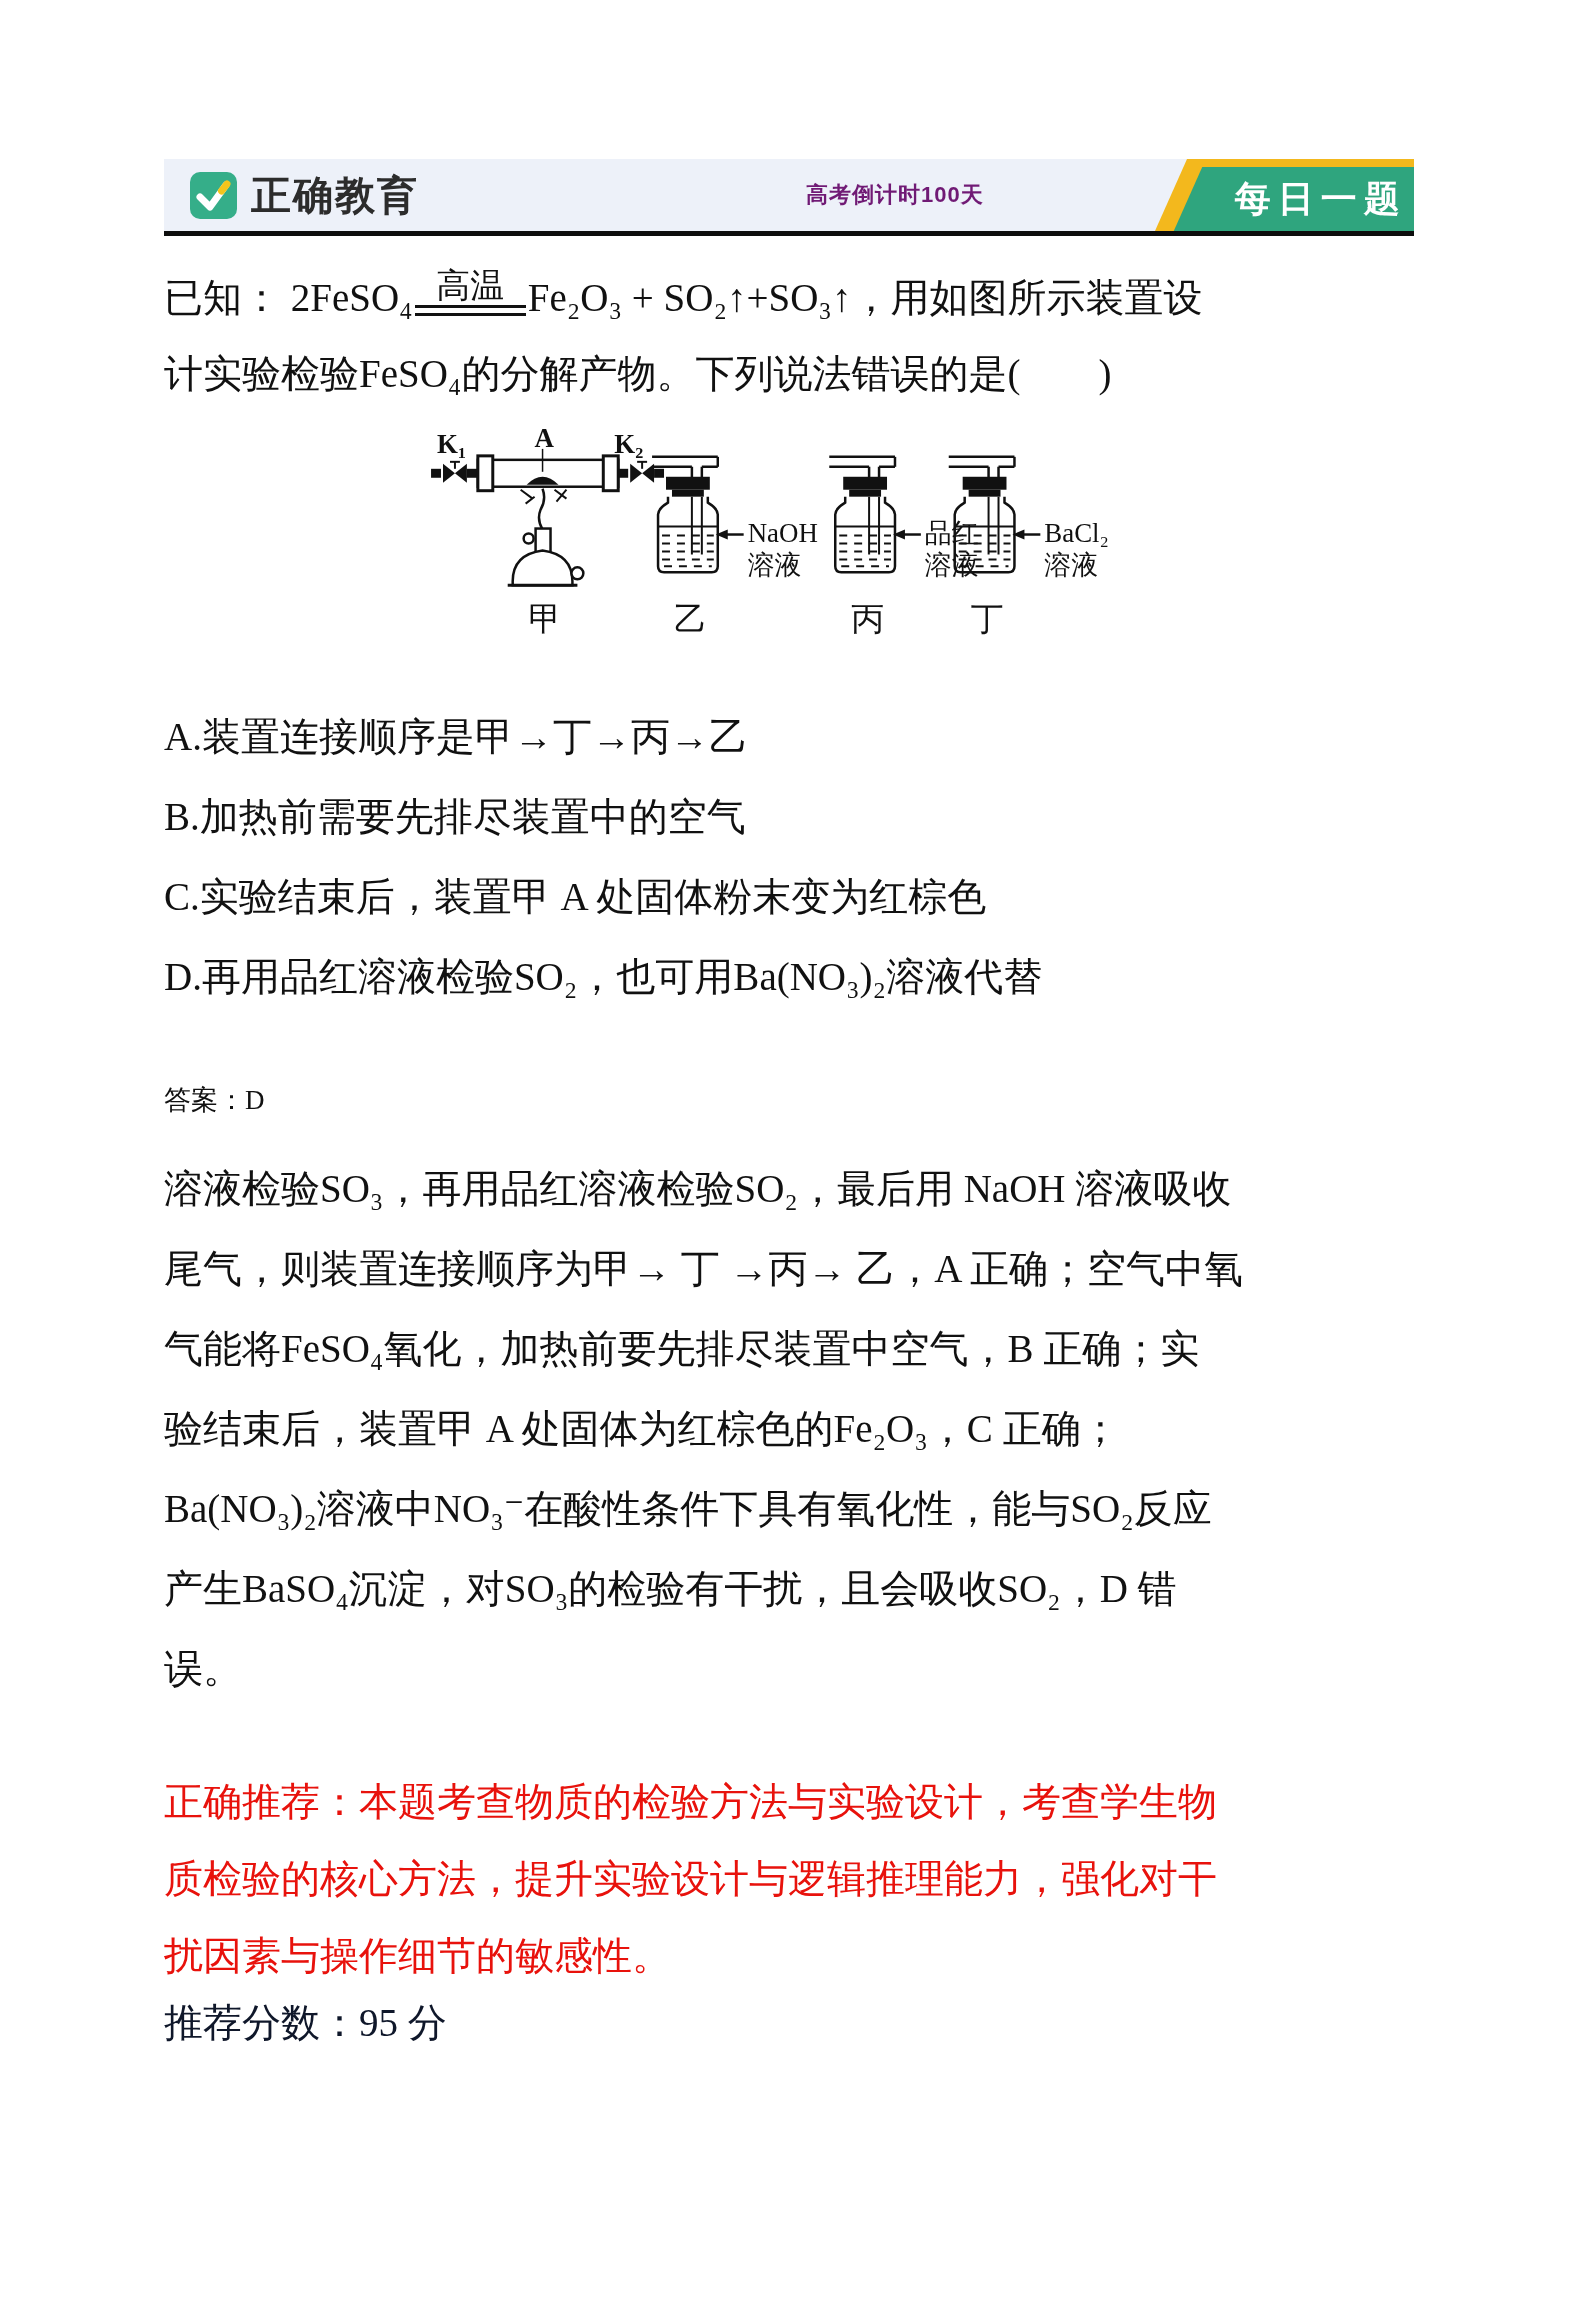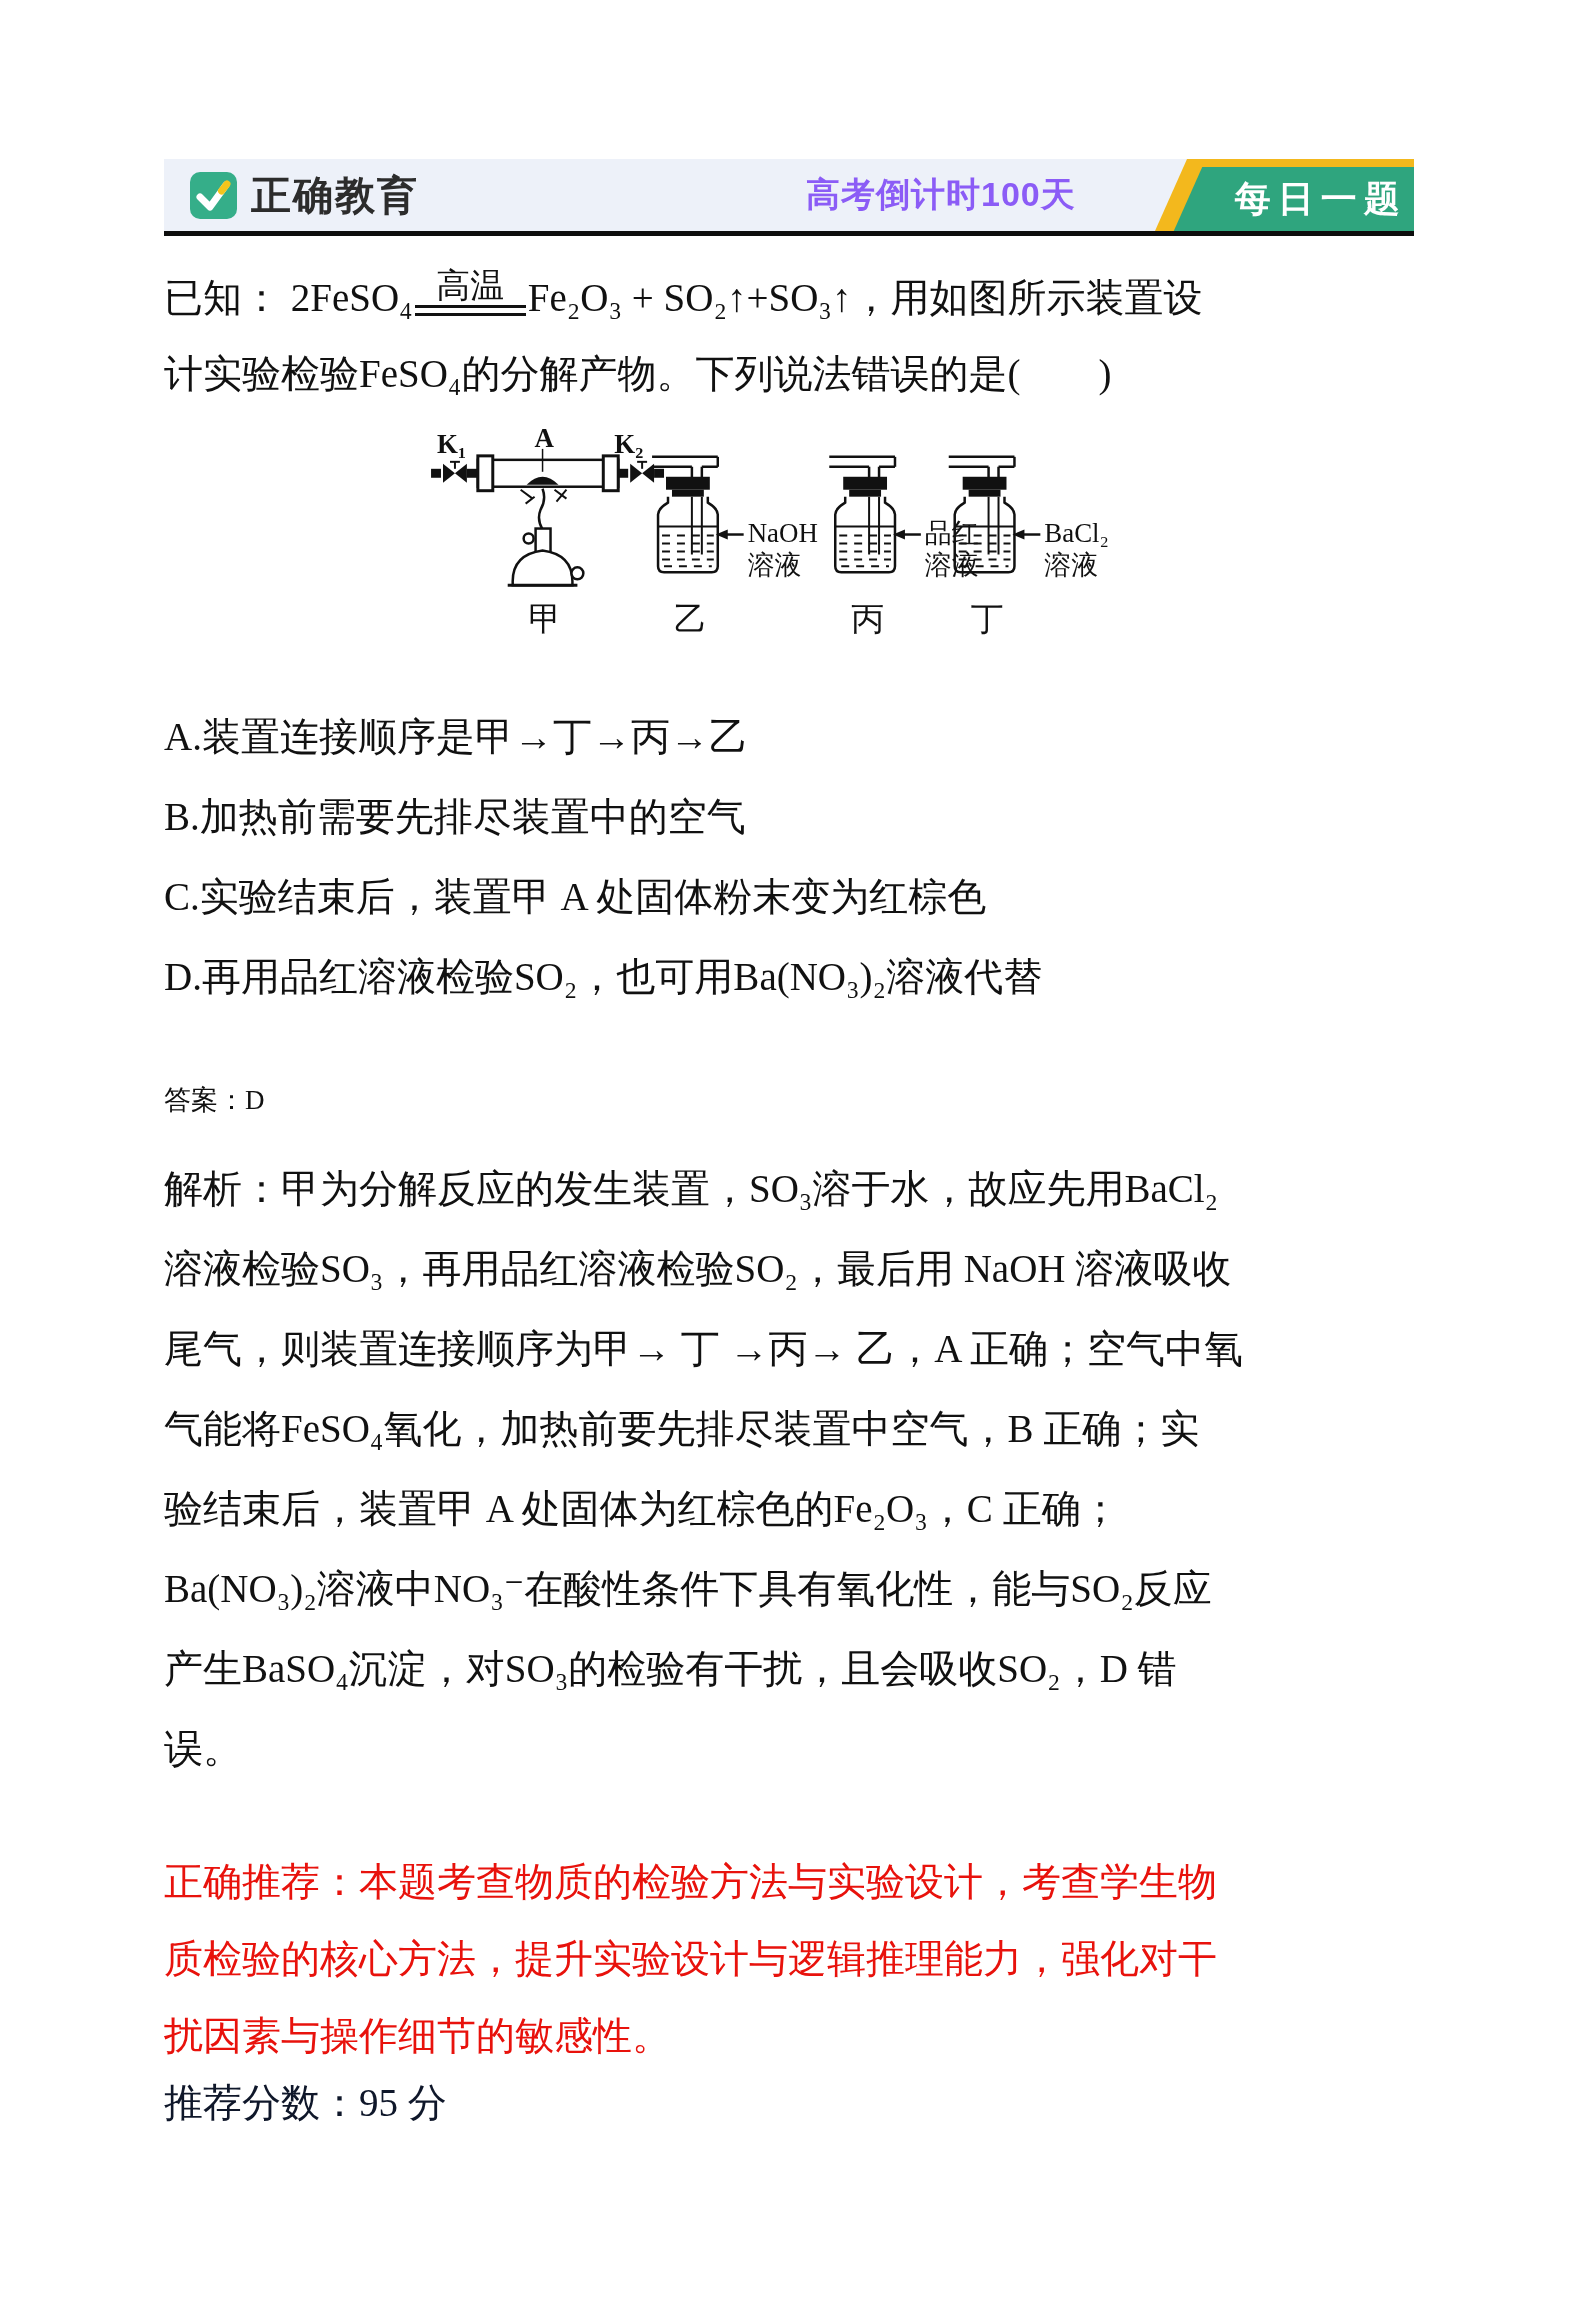--- a/index.html
+++ b/index.html
@@ -8,21 +8,21 @@
   .content{position:absolute;left:164px;top:159px;width:1250px;}
 
   
   .hdr{position:relative;height:72px;background:#edf1f9;
        font-family:"Liberation Sans","DejaVu Sans",sans-serif;overflow:hidden;}
   .hdr-left{position:absolute;left:26px;top:0;height:100%;display:flex;align-items:center;gap:14px;}
   .logo{width:47px;height:47px;background:#35ae89;border-radius:10px;display:flex;
         align-items:center;justify-content:center;}
   .brand{font-size:40px;font-weight:bold;color:#2c2c2c;letter-spacing:2px;}
   .countdown{position:absolute;left:642px;top:50%;transform:translateY(-50%);
-             font-size:34px;font-weight:bold;color:#8b5cf6;letter-spacing:1px;}
+             font-size:22px;font-weight:bold;color:#701a75;letter-spacing:1px;}
   .badge{position:absolute;right:0;top:0;height:100%;width:277px;overflow:hidden;}
   .badge .yl{position:absolute;top:0;left:34px;right:-40px;bottom:0;background:#f3b81d;
              transform:skewX(-24deg);}
   .badge .gr{position:absolute;top:8px;left:51px;right:-40px;bottom:0;background:#2fa57e;
              transform:skewX(-24deg);display:flex;align-items:center;justify-content:center;}
   .badge .gr span{transform:skewX(24deg);color:#fff;font-size:36px;font-weight:bold;letter-spacing:7px;}
   .rule{height:5px;background:#0d0d0d;}
 
   
   .q1{margin-top:30px;font-size:39px;line-height:1.25;white-space:nowrap;}
@@ -169,21 +169,20 @@
       <div class="opt">B.加热前需要先排尽装置中的空气</div>
       <div class="opt">C.实验结束后，装置甲 A 处固体粉末变为红棕色</div>
       <div class="opt">D.再用品红溶液检验SO₂，也可用Ba(NO₃)₂溶液代替</div>
     </div>
 
     
     <div class="answer">答案：D</div>
 
     
     <div class="analysis">
-      <div class="aline">解析：甲为分解反应的发生装置，SO₃溶于水，故应先用BaCl₂</div>
       <div class="aline">溶液检验SO₃，再用品红溶液检验SO₂，最后用 NaOH 溶液吸收</div>
       <div class="aline">尾气，则装置连接顺序为甲→ 丁 →丙→ 乙，A 正确；空气中氧</div>
       <div class="aline">气能将FeSO₄氧化，加热前要先排尽装置中空气，B 正确；实</div>
       <div class="aline">验结束后，装置甲 A 处固体为红棕色的Fe₂O₃，C 正确；</div>
       <div class="aline">Ba(NO₃)₂溶液中NO₃⁻在酸性条件下具有氧化性，能与SO₂反应</div>
       <div class="aline">产生BaSO₄沉淀，对SO₃的检验有干扰，且会吸收SO₂，D 错</div>
       <div class="aline">误。</div>
     </div>
 
     

